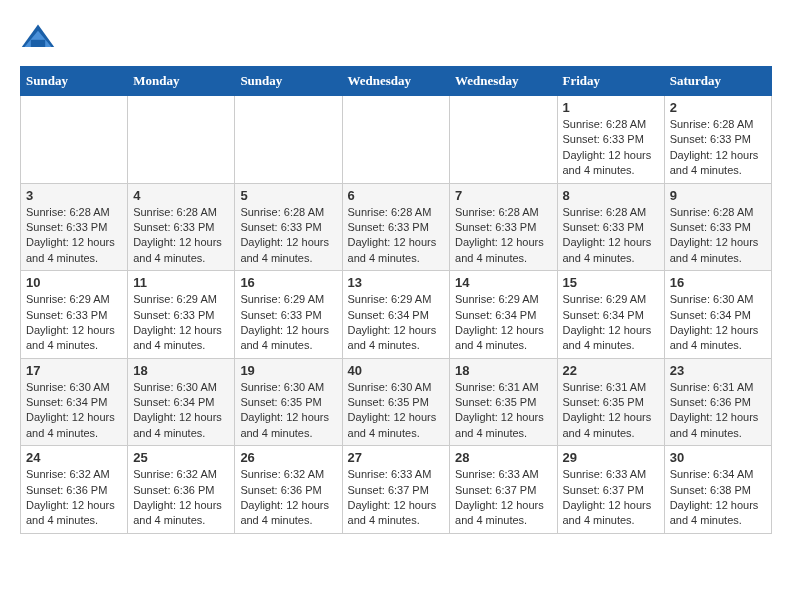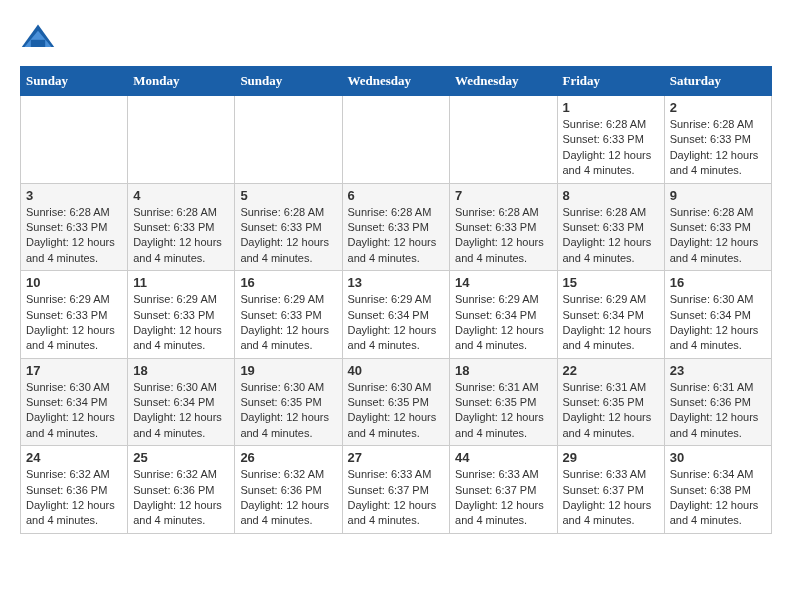--- a/index.html
+++ b/index.html
@@ -244,21 +244,21 @@
         </td>
         <td>
           <span class="day-num">26</span>
           <div class="day-info"><span>Sunrise: 6:32 AM</span><br><span>Sunset: 6:36 PM</span><br><span>Daylight: 12 hours and 4 minutes.</span></div>
         </td>
         <td>
           <span class="day-num">27</span>
           <div class="day-info"><span>Sunrise: 6:33 AM</span><br><span>Sunset: 6:37 PM</span><br><span>Daylight: 12 hours and 4 minutes.</span></div>
         </td>
         <td>
-          <span class="day-num">44</span>
+          <span class="day-num">28</span>
           <div class="day-info"><span>Sunrise: 6:33 AM</span><br><span>Sunset: 6:37 PM</span><br><span>Daylight: 12 hours and 4 minutes.</span></div>
         </td>
         <td>
           <span class="day-num">29</span>
           <div class="day-info"><span>Sunrise: 6:33 AM</span><br><span>Sunset: 6:37 PM</span><br><span>Daylight: 12 hours and 4 minutes.</span></div>
         </td>
         <td>
           <span class="day-num">30</span>
           <div class="day-info"><span>Sunrise: 6:34 AM</span><br><span>Sunset: 6:38 PM</span><br><span>Daylight: 12 hours and 4 minutes.</span></div>
         </td>

